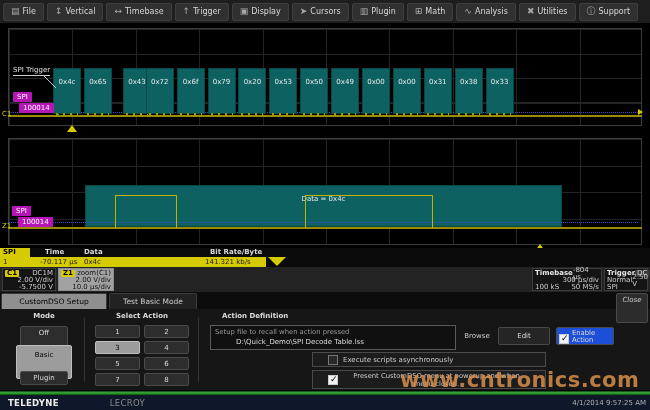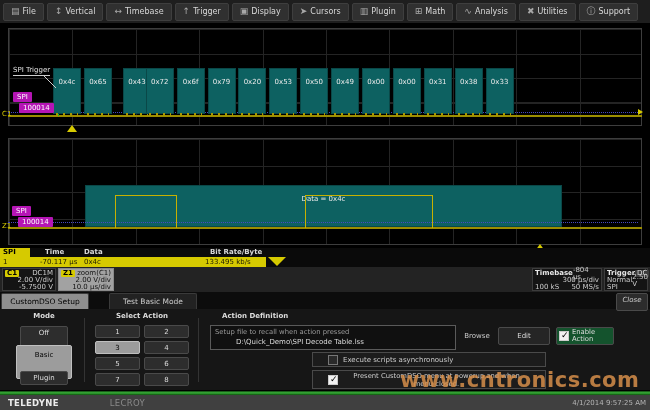--- a/index.html
+++ b/index.html
@@ -81,23 +81,23 @@
   .chipG{background:#3d3d3d;color:#ddd;padding:0 2px;border-radius:1px;}
   .z1box{background:#a2a2a2 !important;color:#111 !important;border-color:#8a8a8a !important;}
   .z1box .r1,.z1box .r2,.z1box .r3{color:#111;}
   .dbox b{font-weight:bold;color:#e8e8e8;}
 
   
   .dialog{position:absolute;left:0;top:292px;width:650px;height:98px;background:#161616;}
   .tabbar{position:absolute;left:0;top:0;width:650px;height:17px;background:#0c0c0c;}
   .tab{position:absolute;top:1px;height:16px;font-size:7.5px;text-align:center;line-height:16px;
        border:1px solid #3a3a3a;border-bottom:none;border-radius:2px 2px 0 0;cursor:default;}
-  .tab-active{left:1px;width:88px;background:#8f8f8f;color:#000;}
+  .tab-active{left:1px;width:106px;background:#8f8f8f;color:#000;}
   .tab-idle{left:109px;width:88px;background:#222;color:#ccc;}
-  .close-btn{position:absolute;right:2px;top:1px;width:32px;height:18px;background:#2c2c2c;
+  .close-btn{position:absolute;right:2px;top:1px;width:32px;height:30px;background:#2c2c2c;
              border:1px solid #4a4a4a;border-radius:2px;color:#ccc;font-size:7px;text-align:center;line-height:13px;font-style:italic;}
   .sec-label{position:absolute;top:20px;color:#ddd;font-size:7px;font-weight:bold;text-align:center;}
   .vsep{position:absolute;top:26px;width:1px;height:64px;background:#333;}
 
   .mode-btn{position:absolute;left:20px;width:48px;background:#2d2d2d;border:1px solid #4a4a4a;
             border-radius:2px;color:#ddd;font-size:7px;text-align:center;}
   .mode-off{top:34px;height:26px;line-height:13px;}
   .mode-basic{top:53px;height:34px;line-height:18px;left:16px;width:56px;}
   .mode-plugin{top:79px;height:14px;line-height:13px;}
   .sel{background:#9c9c9c !important;color:#000 !important;border-color:#c0c0c0 !important;}
@@ -108,38 +108,38 @@
           color:#ddd;font-size:7px;text-align:center;line-height:12px;}
 
   .filebox{position:absolute;left:210px;top:33px;width:246px;height:25px;background:#101010;
            border:1px solid #5a5a5a;padding:2px 4px;}
   .filebox .hint{color:#999;font-size:6.8px;line-height:9px;}
   .filebox .path{color:#ddd;font-size:7px;line-height:10px;padding-left:21px;}
   .browse-btn{position:absolute;left:459px;top:38px;width:36px;height:14px;color:#ccc;font-size:7px;
               text-align:center;line-height:13px;}
   .edit-btn{position:absolute;left:498px;top:35px;width:52px;height:18px;background:#252525;
             border:1px solid #4a4a4a;border-radius:2px;color:#ddd;font-size:7px;text-align:center;line-height:17px;}
-  .enable-wrap{position:absolute;left:556px;top:35px;width:58px;height:18px;background:#14532d;
-               border:1px solid #4a4a4a;border-radius:2px;display:flex;align-items:center;gap:3px;padding:8px 2px;}
+  .enable-wrap{position:absolute;left:556px;top:35px;width:58px;height:18px;background:#1d4ed8;
+               border:1px solid #4a4a4a;border-radius:2px;display:flex;align-items:flex-end;gap:3px;padding:0 2px;}
   .cb{width:10px;height:10px;border:1px solid #777;background:#2a2a2a;flex:none;position:relative;}
   .cb.checked{background:#f2f2f2;border-color:#ccc;}
   .cb.checked::after{content:"✓";position:absolute;left:1px;top:-2px;color:#000;font-size:9px;font-weight:bold;}
   .enable-wrap .lbl{color:#ddd;font-size:6.8px;line-height:7px;}
 
   .cbrow{position:absolute;left:312px;width:234px;background:#1c1c1c;border:1px solid #4a4a4a;
          display:flex;align-items:center;gap:5px;padding:0 15px;}
   .cbrow1{top:60px;height:15px;}
   .cbrow2{top:78px;height:19px;}
   .cbrow .lbl{color:#ccc;font-size:7px;line-height:8px;}
   .cbrow2 .lbl{font-size:6.8px;text-align:center;flex:1;}
 
   
   .greenline{position:absolute;left:0;top:391px;width:650px;height:4px;
              background:linear-gradient(to bottom,#103d10,#39b339 45%,#0c4d0c);}
-  .footer{position:absolute;left:0;top:395px;width:650px;height:15px;background:#404040;
+  .footer{position:absolute;left:0;top:395px;width:650px;height:15px;background:#0f172a;
           display:flex;align-items:center;}
   .brand{margin-left:8px;font-size:8.5px;font-weight:bold;color:#ededed;letter-spacing:0.3px;}
   .brand2{margin-left:4px;font-size:8.5px;color:#8a8a8a;letter-spacing:0.3px;padding-left:47px;}
   .stamp{position:absolute;right:4px;font-size:7px;color:#b5b5b5;}
 
   .watermark{position:absolute;left:400px;top:368px;font-size:21px;font-weight:bold;
              color:rgba(214,142,74,0.85);z-index:50;letter-spacing:0.5px;pointer-events:none;}
 </style>
 </head>
 <body>
@@ -247,21 +247,21 @@
 
   <div class="dtable">
     <div class="dt-proto">SPI</div>
     <div class="dt-head" style="left:45px">Time</div>
     <div class="dt-head" style="left:84px">Data</div>
     <div class="dt-head" style="left:210px">Bit Rate/Byte</div>
     <div class="dt-row">
       <div class="dt-cell" style="left:3px">1</div>
       <div class="dt-cell" style="left:40px">-70.117 µs</div>
       <div class="dt-cell" style="left:84px">0x4c</div>
-      <div class="dt-cell" style="left:205px">133.495 kb/s</div>
+      <div class="dt-cell" style="left:205px">141.321 kb/s</div>
     </div>
     <div class="dt-arrow"></div>
   </div>
 
   <div class="descbar">
     <div class="dbox" style="left:2px;width:54px">
       <div class="r1">
           <span class="chipY">C1</span>
           <span>DC1M</span>
         </div>

